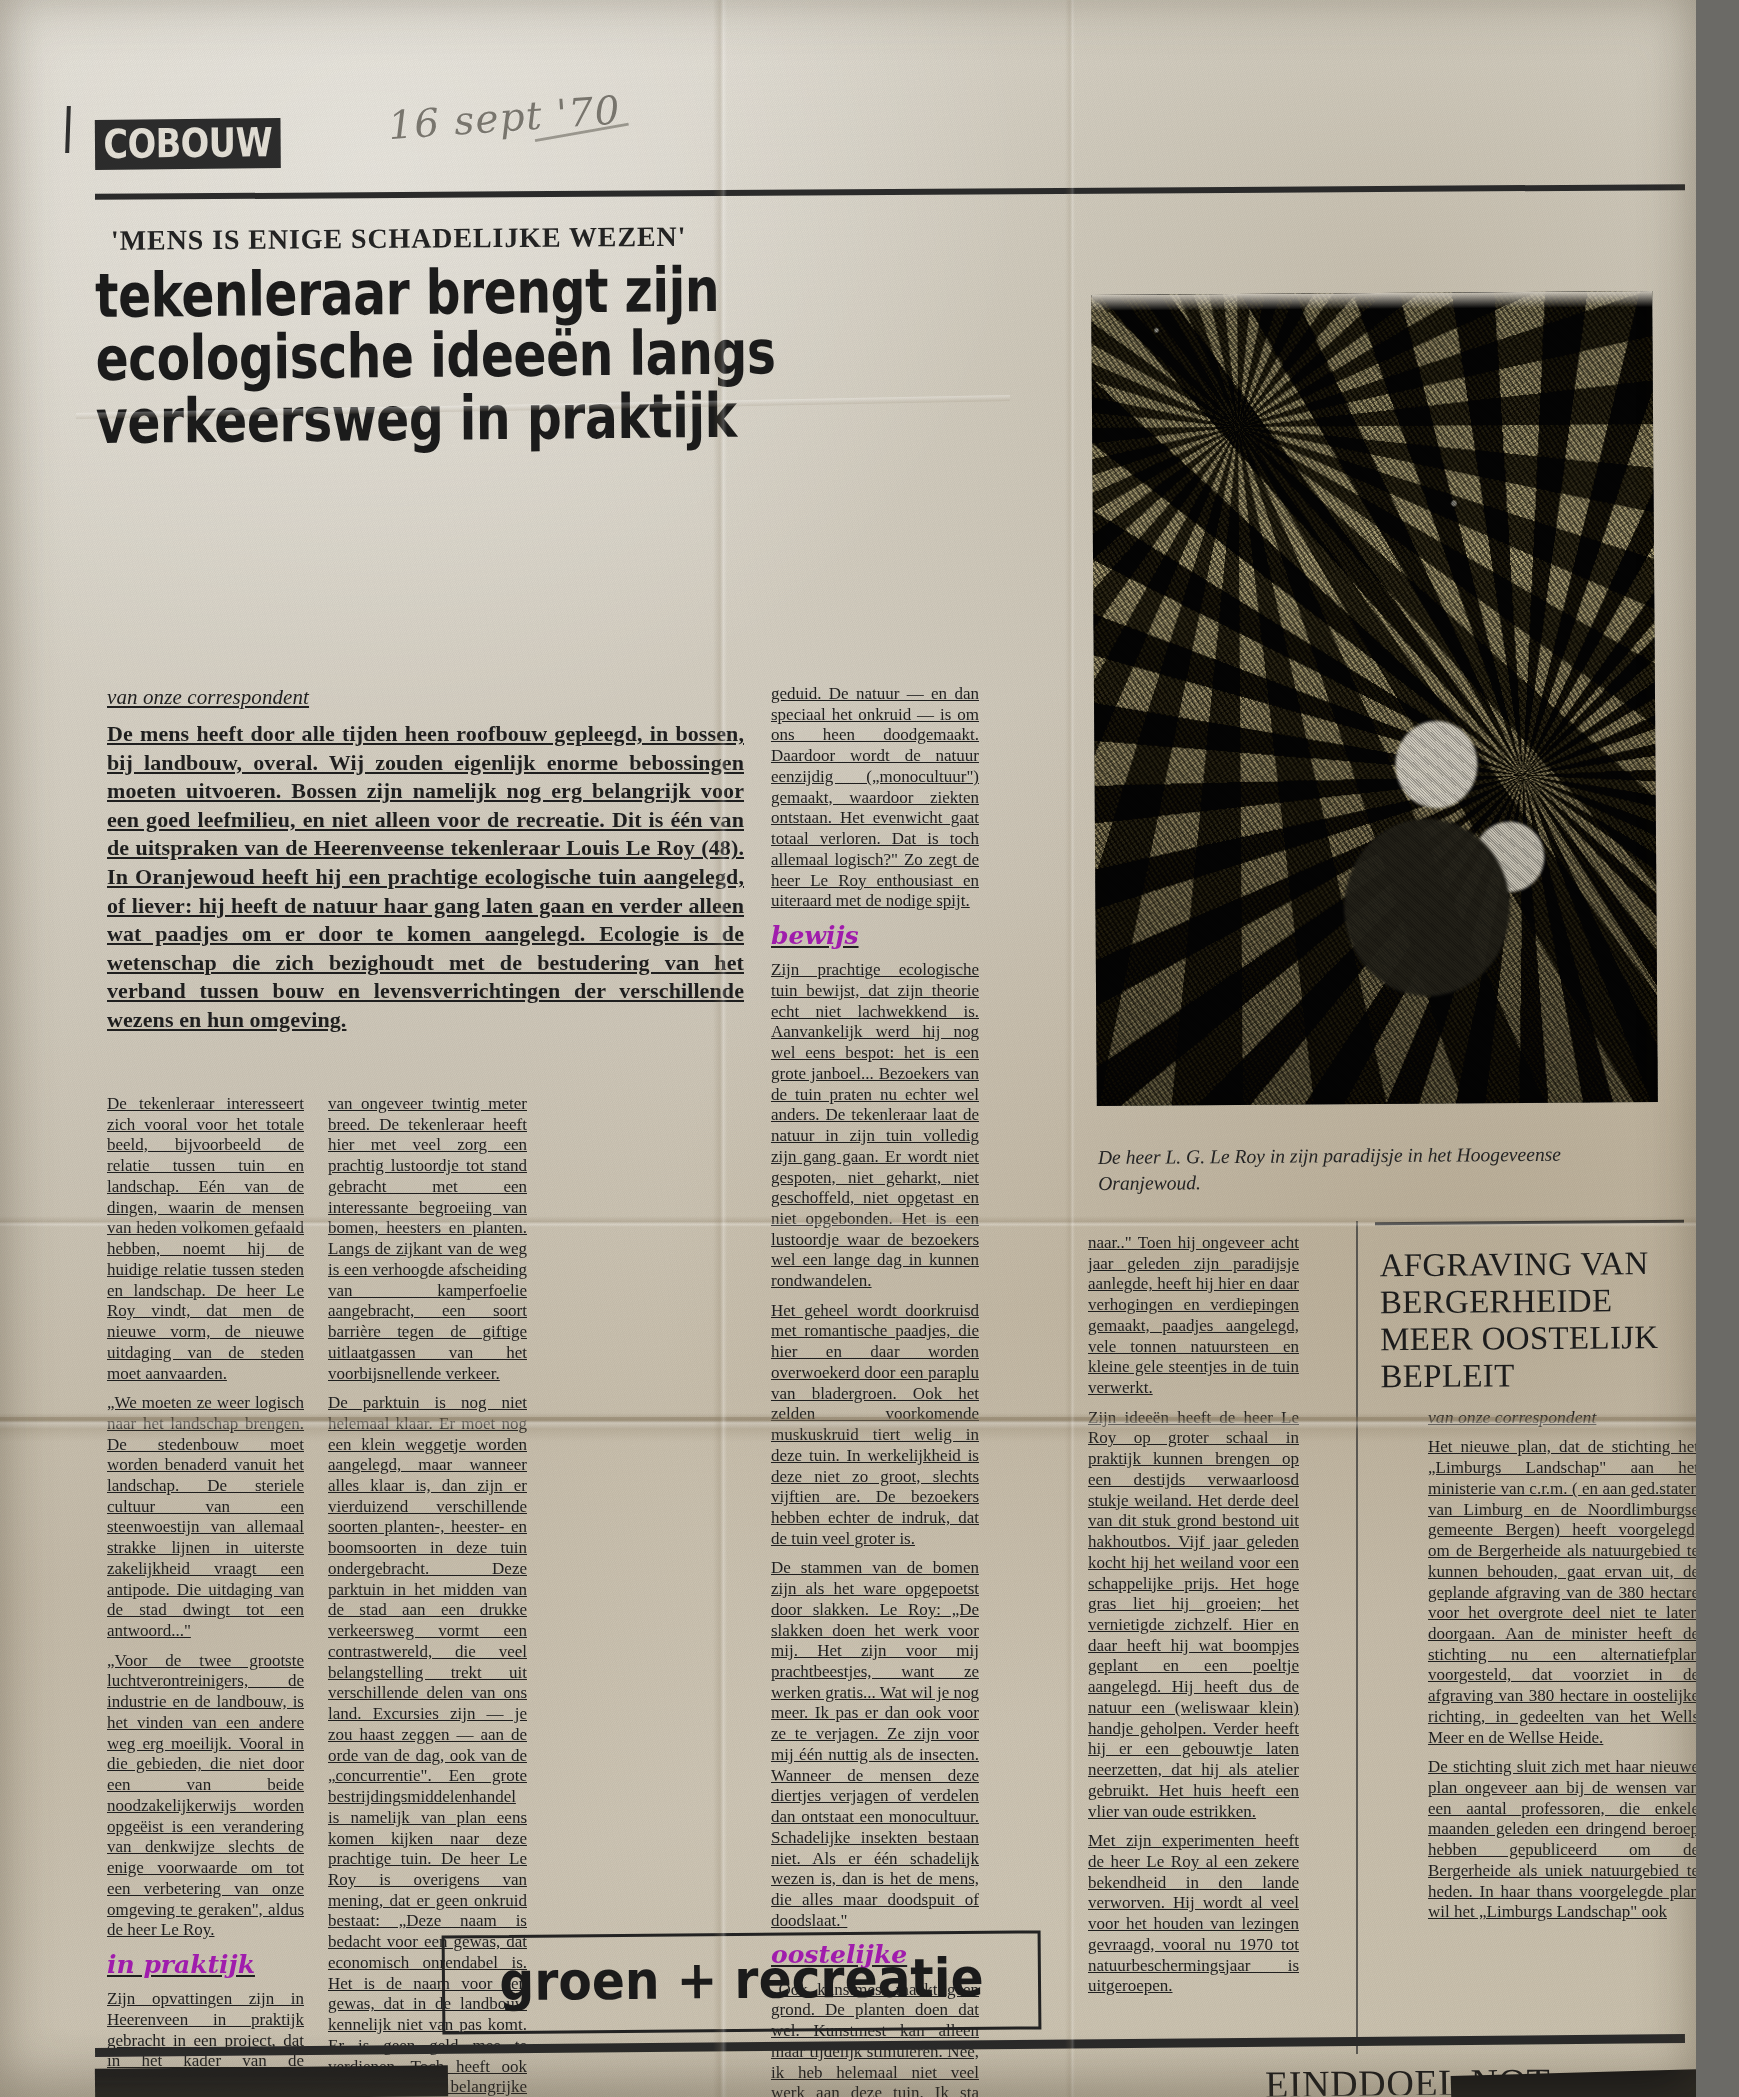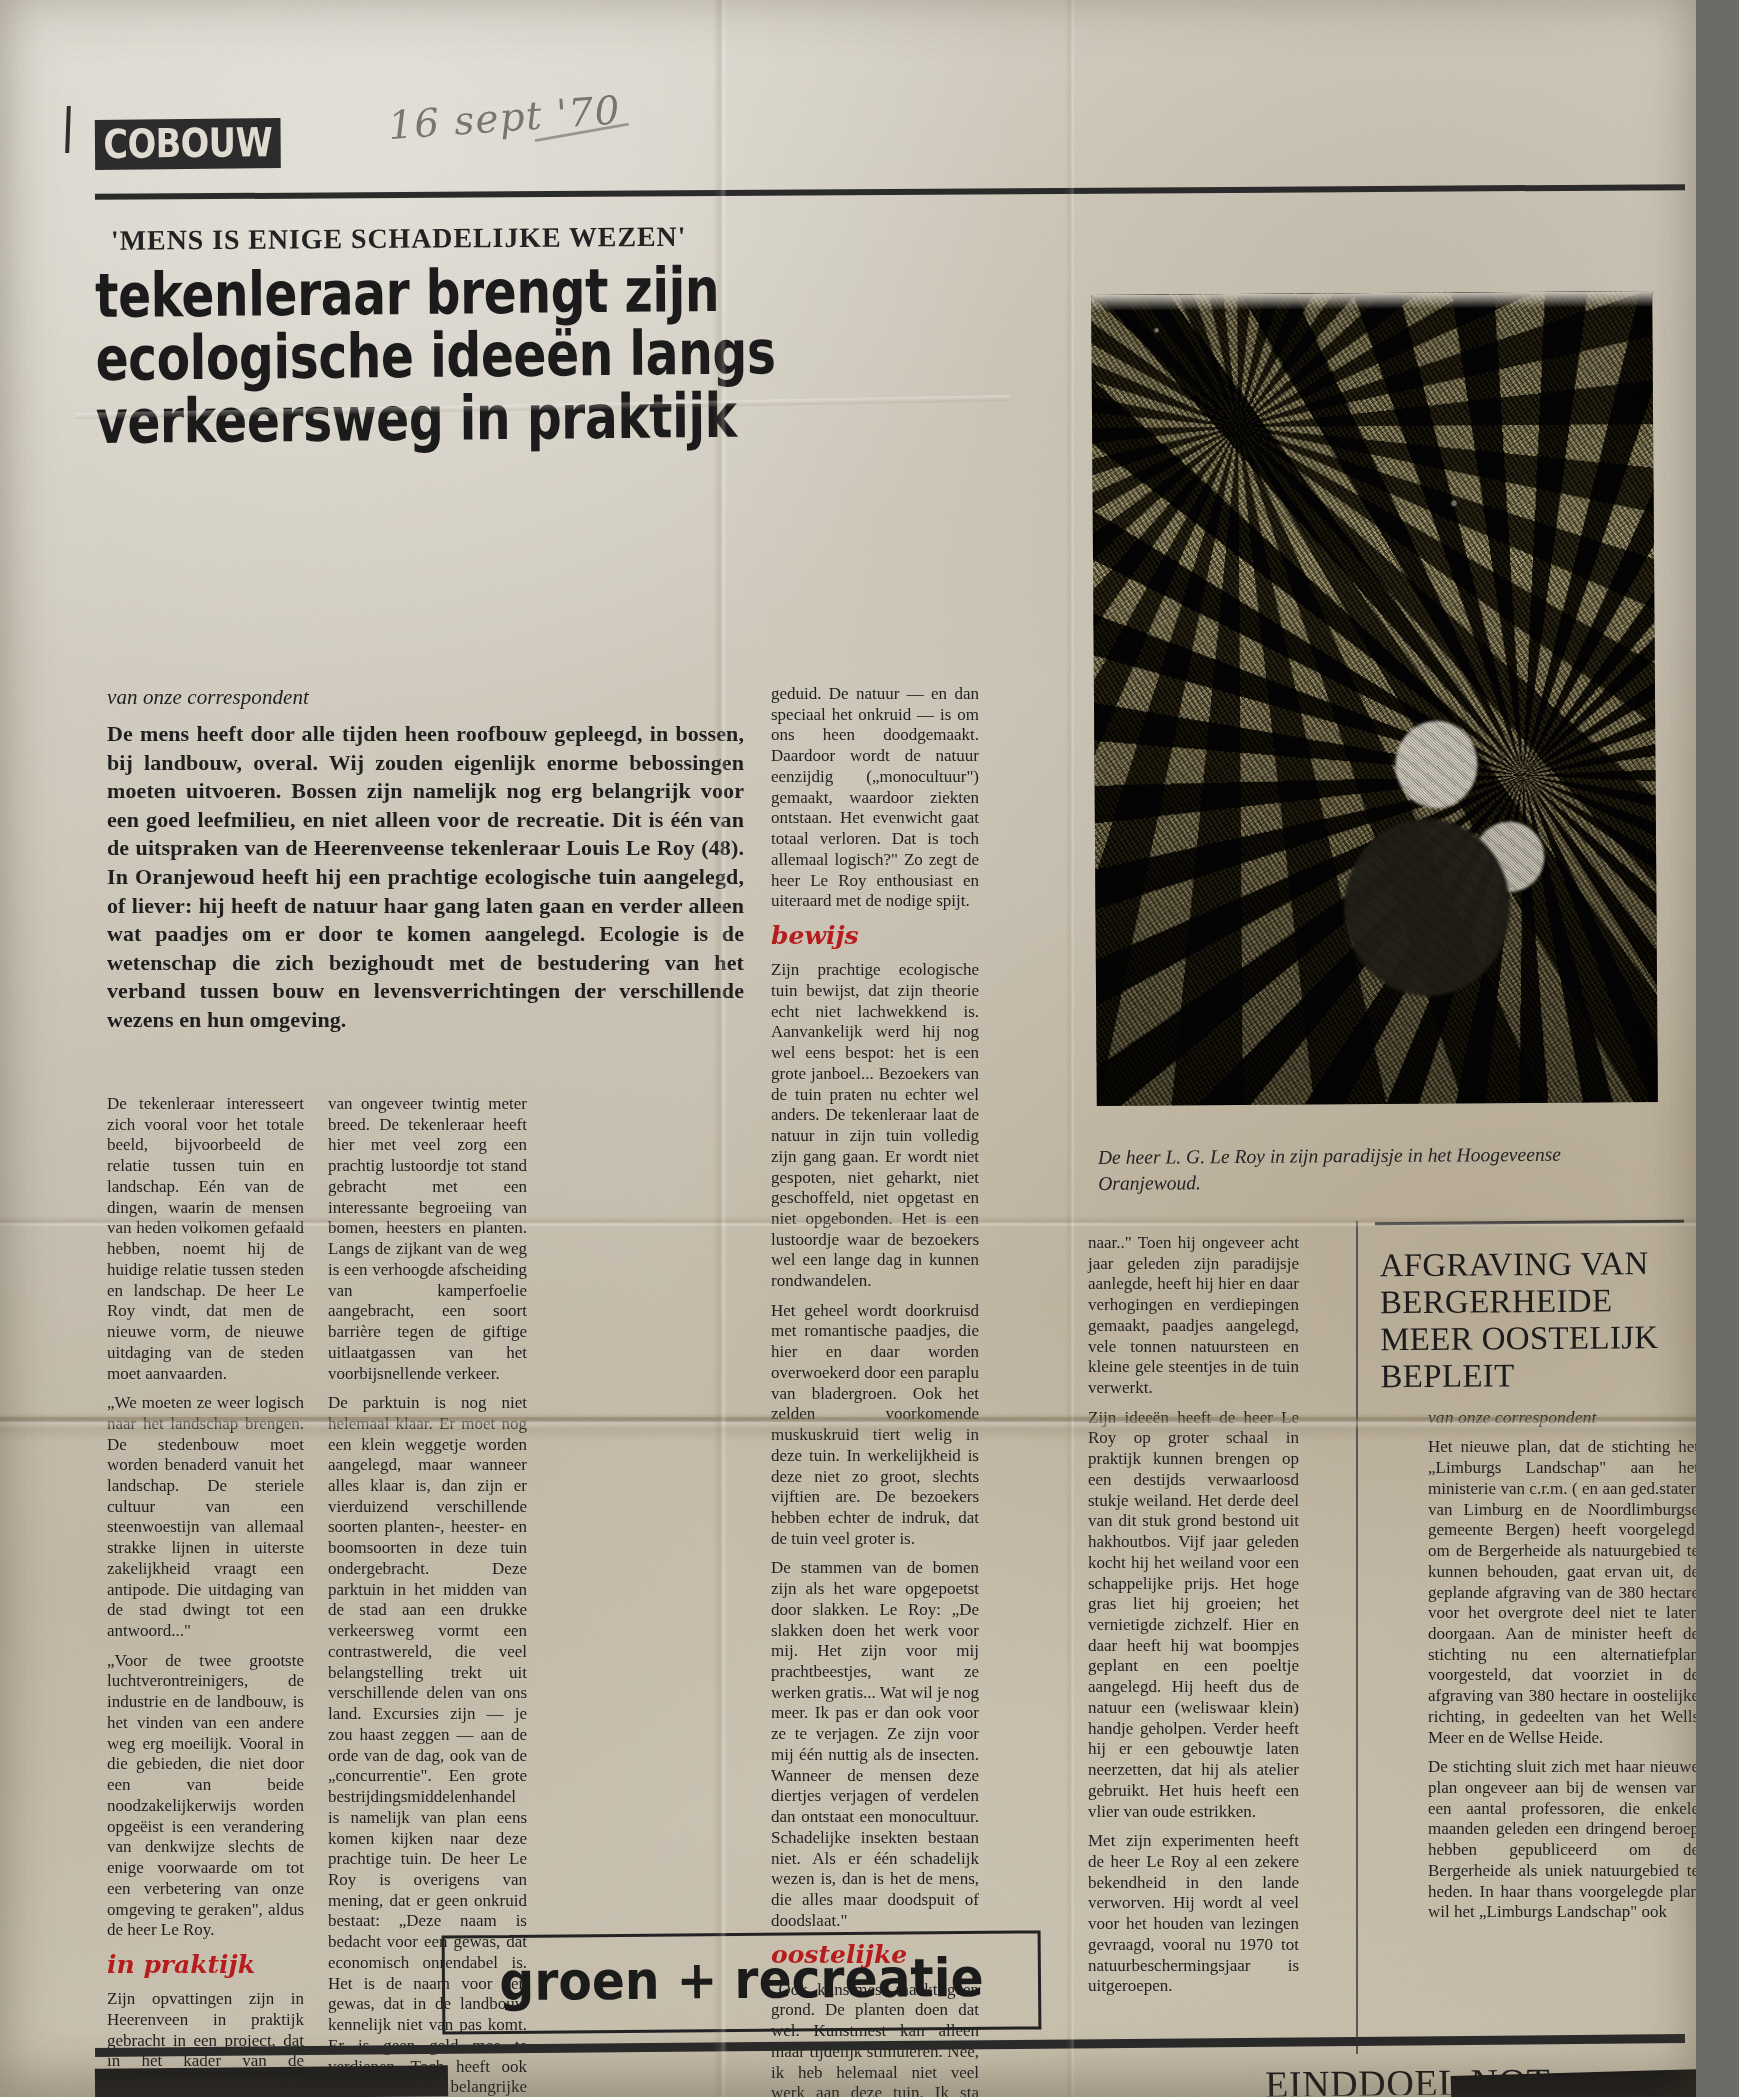--- a/index.html
+++ b/index.html
@@ -138,33 +138,34 @@
   .vrule{position:absolute;width:1.9px;background:#3a3a38;opacity:.75;}
   .hrule{position:absolute;height:2.5px;background:#2b2b2b;}
 
   
   .col{
     position:absolute;
     font-family:"Liberation Serif",serif;
     color:#1f1f1f;
     text-align:justify;
     hyphens:auto;
+    text-decoration:underline;
   }
   .col p{margin:0 0 8.8px 0;}
   .lead{
     font-size:22px;line-height:1.30;font-weight:600;
     letter-spacing:0.1px;
   }
   .body-narrow{font-size:17px;line-height:1.22;}
   .byline{font-style:italic;font-size:21px;margin-bottom:10px;font-weight:400;}
   .byline-sm{font-style:italic;font-size:17.7px;margin-bottom:7.6px;}
   .subhead{
     font-family:"DejaVu Serif",serif;
     font-style:italic;font-weight:bold;
-    font-size:25px;margin:16.4px 0 11.4px 0;color:#b91c1c;
+    font-size:25px;margin:16.4px 0 11.4px 0;color:#a21caf;
   }
 
   .sidehead{
     position:absolute;
     font-family:"Liberation Serif",serif;
     font-size:33px;line-height:1.12;color:#1c1c1c;
     letter-spacing:0.3px;
     transform:rotate(-0.45deg);
   }
   .sidehead div{white-space:nowrap;}

